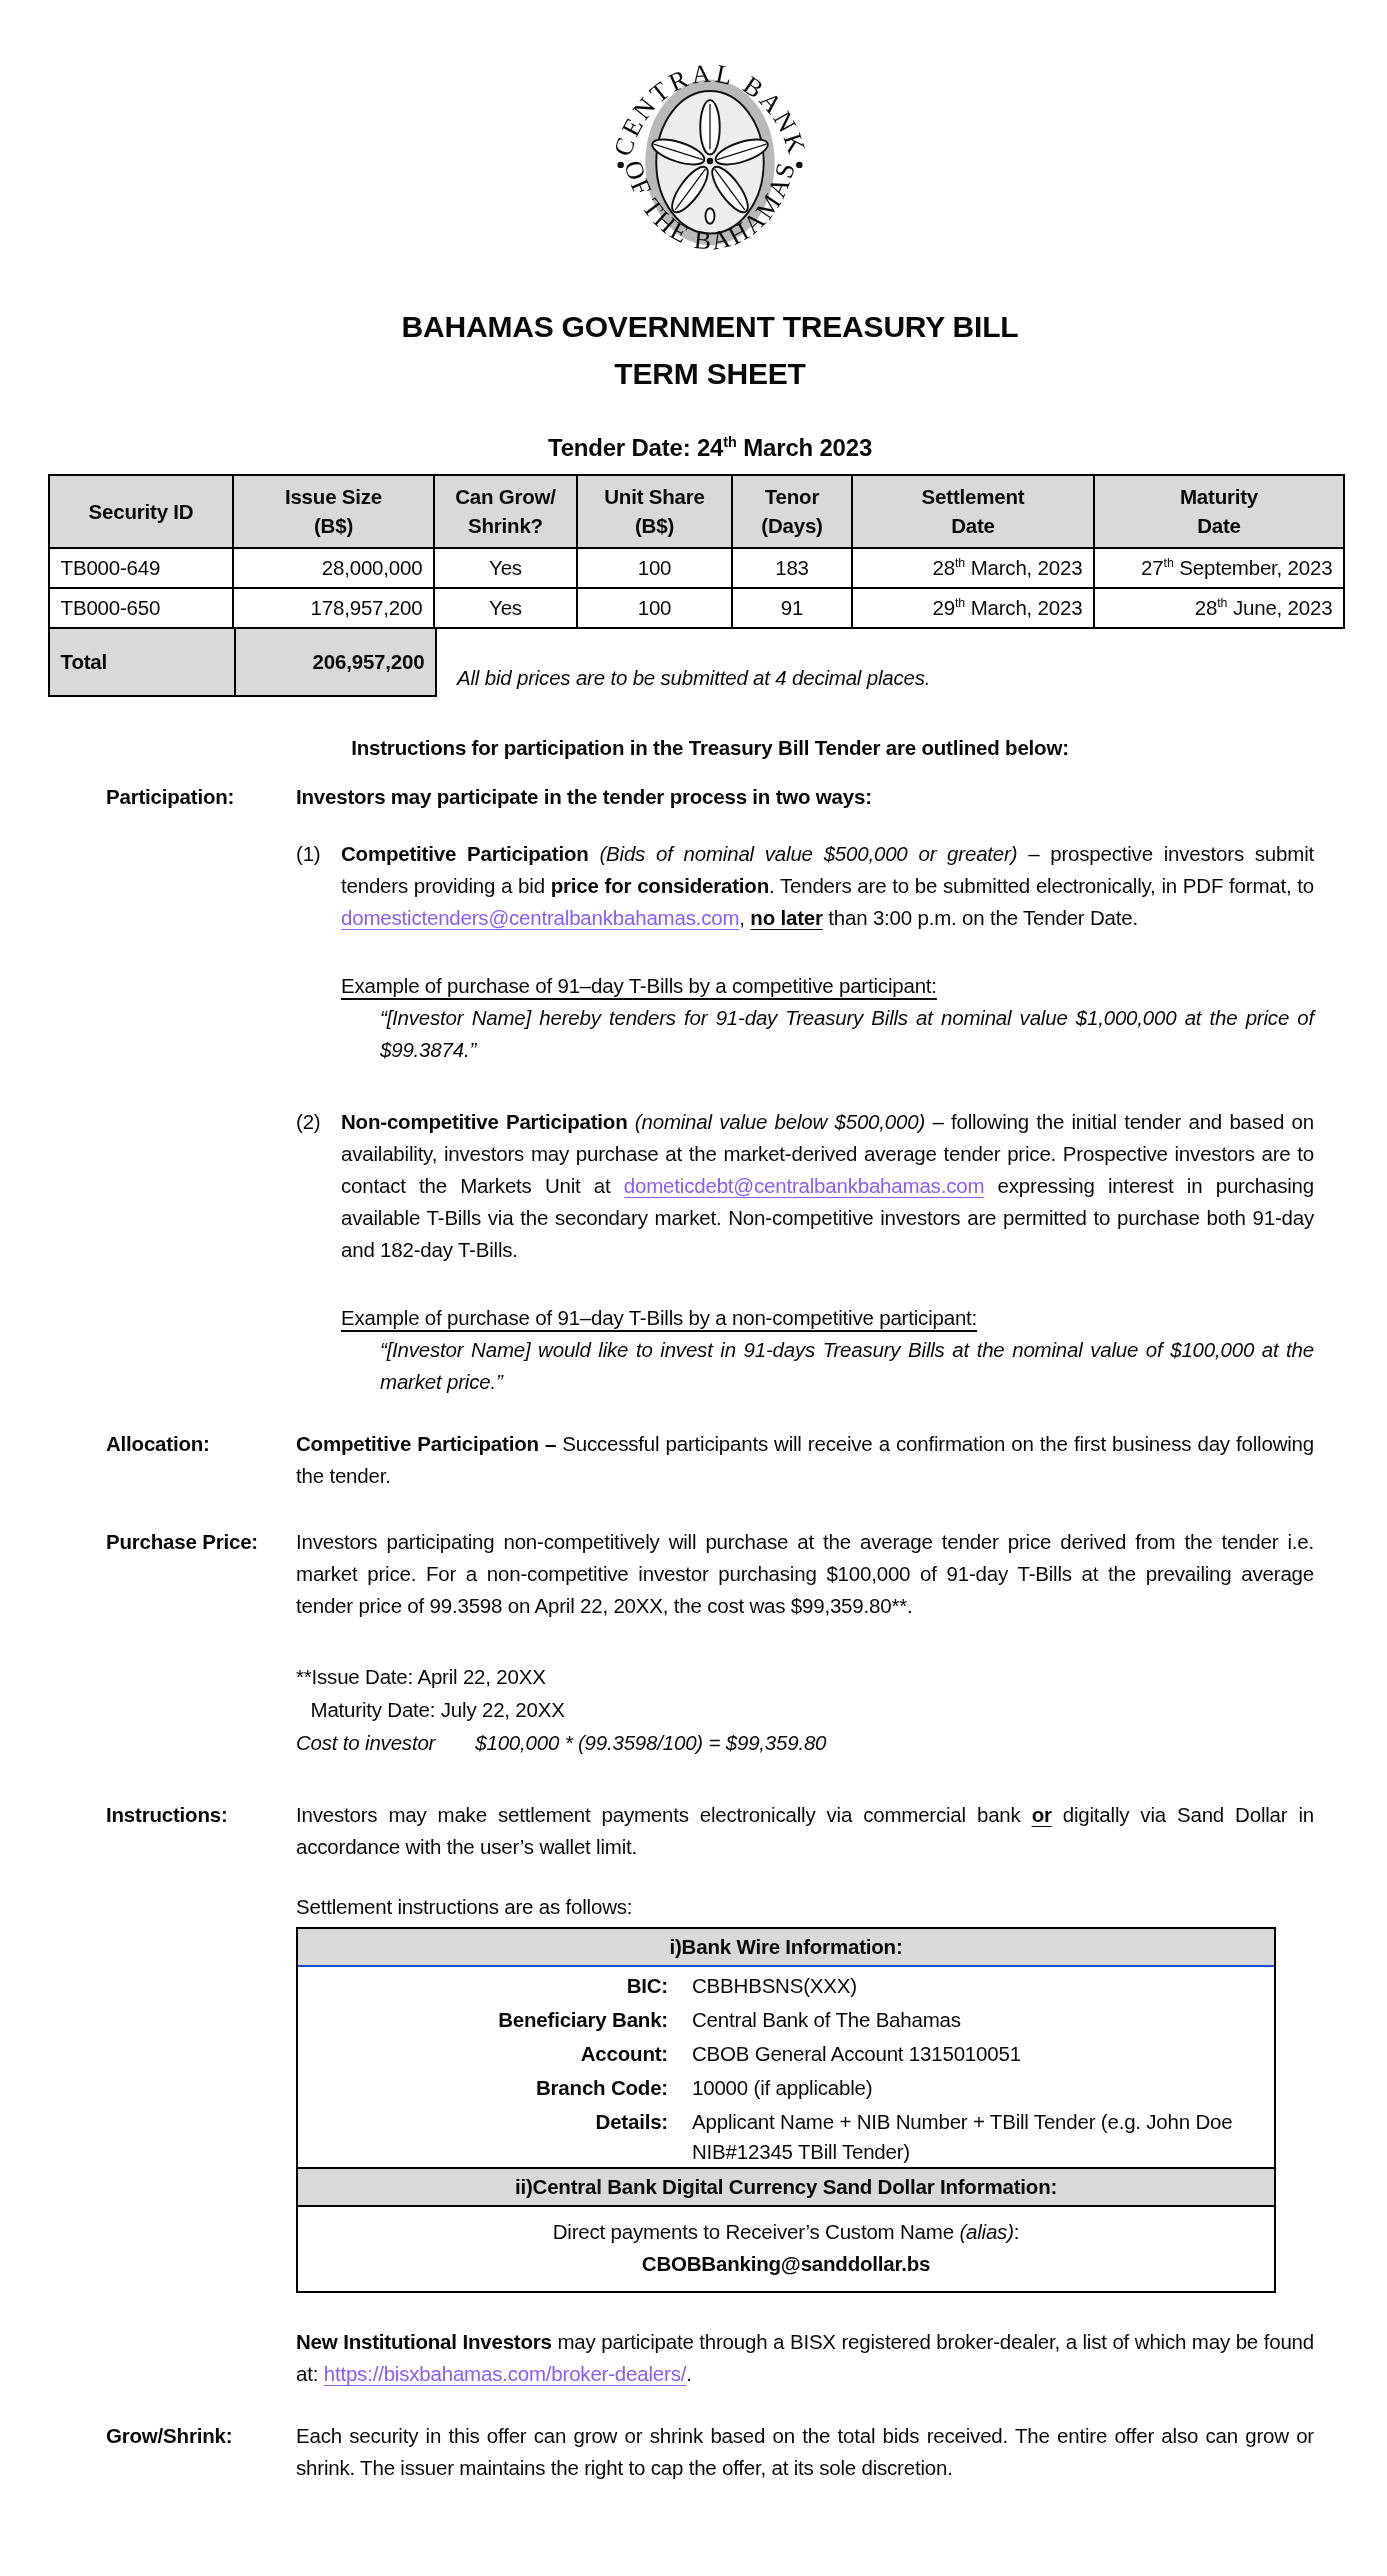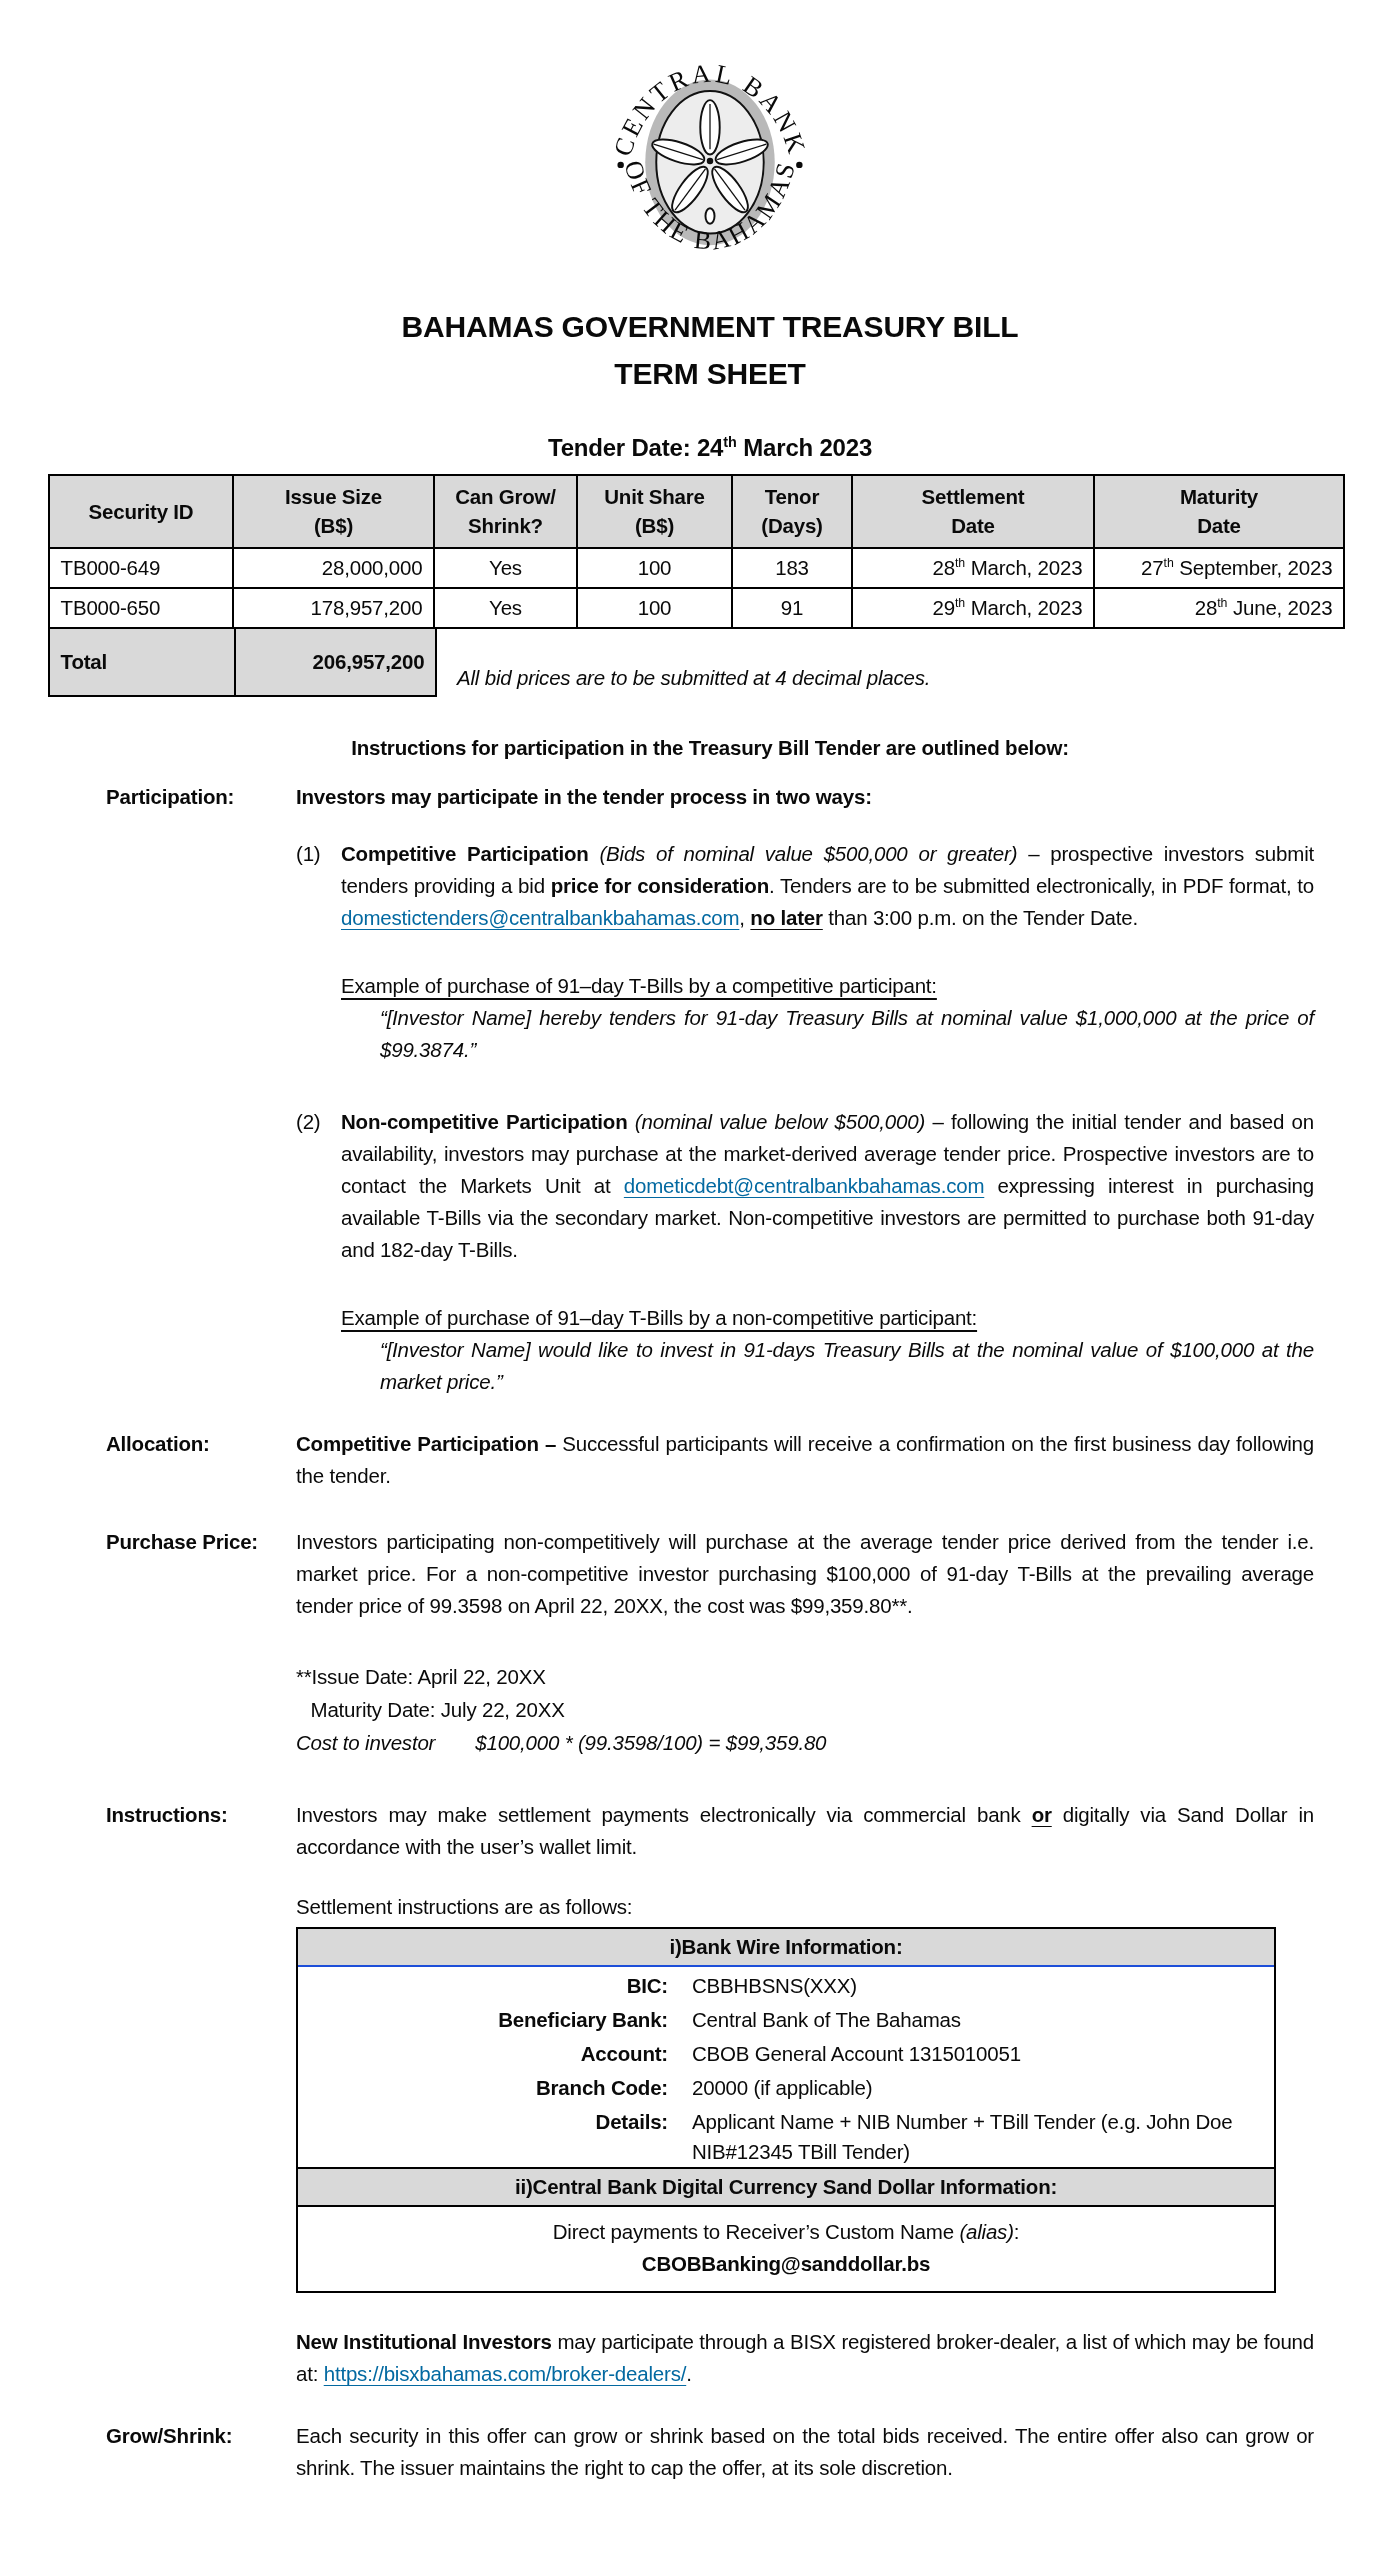--- a/index.html
+++ b/index.html
@@ -46,21 +46,21 @@
   .sec-body{flex:1;line-height:32px;}
   .just{text-align:justify;}
   .list-item{display:flex;margin-top:25px;}
   .li-marker{flex:0 0 45px;line-height:32px;}
   .li-body{flex:1;line-height:32px;text-align:justify;}
   .ex-head{margin-left:45px;margin-top:36px;line-height:32px;}
   .ex-head .u{text-decoration:underline;text-decoration-thickness:2px;text-underline-offset:4.6px;}
   .quote{margin-left:84px;line-height:32px;font-style:italic;text-align:justify;}
   .b{font-weight:700;}
   .i{font-style:italic;}
-  .link{color:#0369a1;text-decoration:underline;text-underline-offset:4px;text-decoration-thickness:1.3px;cursor:pointer;}
+  .link{color:#8b5cf6;text-decoration:underline;text-underline-offset:4px;text-decoration-thickness:1.3px;cursor:pointer;}
   .bu{font-weight:700;text-decoration:underline;text-underline-offset:4px;text-decoration-thickness:1.3px;}
   .mt-alloc{margin-top:30px;}
   .mt-pp{margin-top:34px;}
   .pp-notes{margin-top:38px;line-height:33px;}
   .pp-ind{padding-left:14.5px;}
   .pp-cost{font-style:italic;}
   .pp-cost .gap{display:inline-block;width:40px;}
   .mt-instr{margin-top:40px;}
   .settle-line{margin-top:28px;line-height:32px;}
   
@@ -266,21 +266,21 @@
           <div class="wrow">
             <div class="wlabel">Beneficiary Bank:</div>
             <div class="wvalue">Central Bank of The Bahamas</div>
           </div>
           <div class="wrow">
             <div class="wlabel">Account:</div>
             <div class="wvalue">CBOB General Account 1315010051</div>
           </div>
           <div class="wrow">
             <div class="wlabel">Branch Code:</div>
-            <div class="wvalue">20000 (if applicable)</div>
+            <div class="wvalue">10000 (if applicable)</div>
           </div>
           <div class="wrow">
             <div class="wlabel">Details:</div>
             <div class="wvalue">Applicant Name + NIB Number + TBill Tender (e.g. John Doe NIB#12345 TBill Tender)</div>
           </div>
         </div>
         <div class="wire-header2">ii)Central Bank Digital Currency Sand Dollar Information:</div>
         <div class="sand-body">
           <div>
             <span>Direct payments to Receiver’s Custom Name </span><span class="i">(alias)</span><span>:</span>

